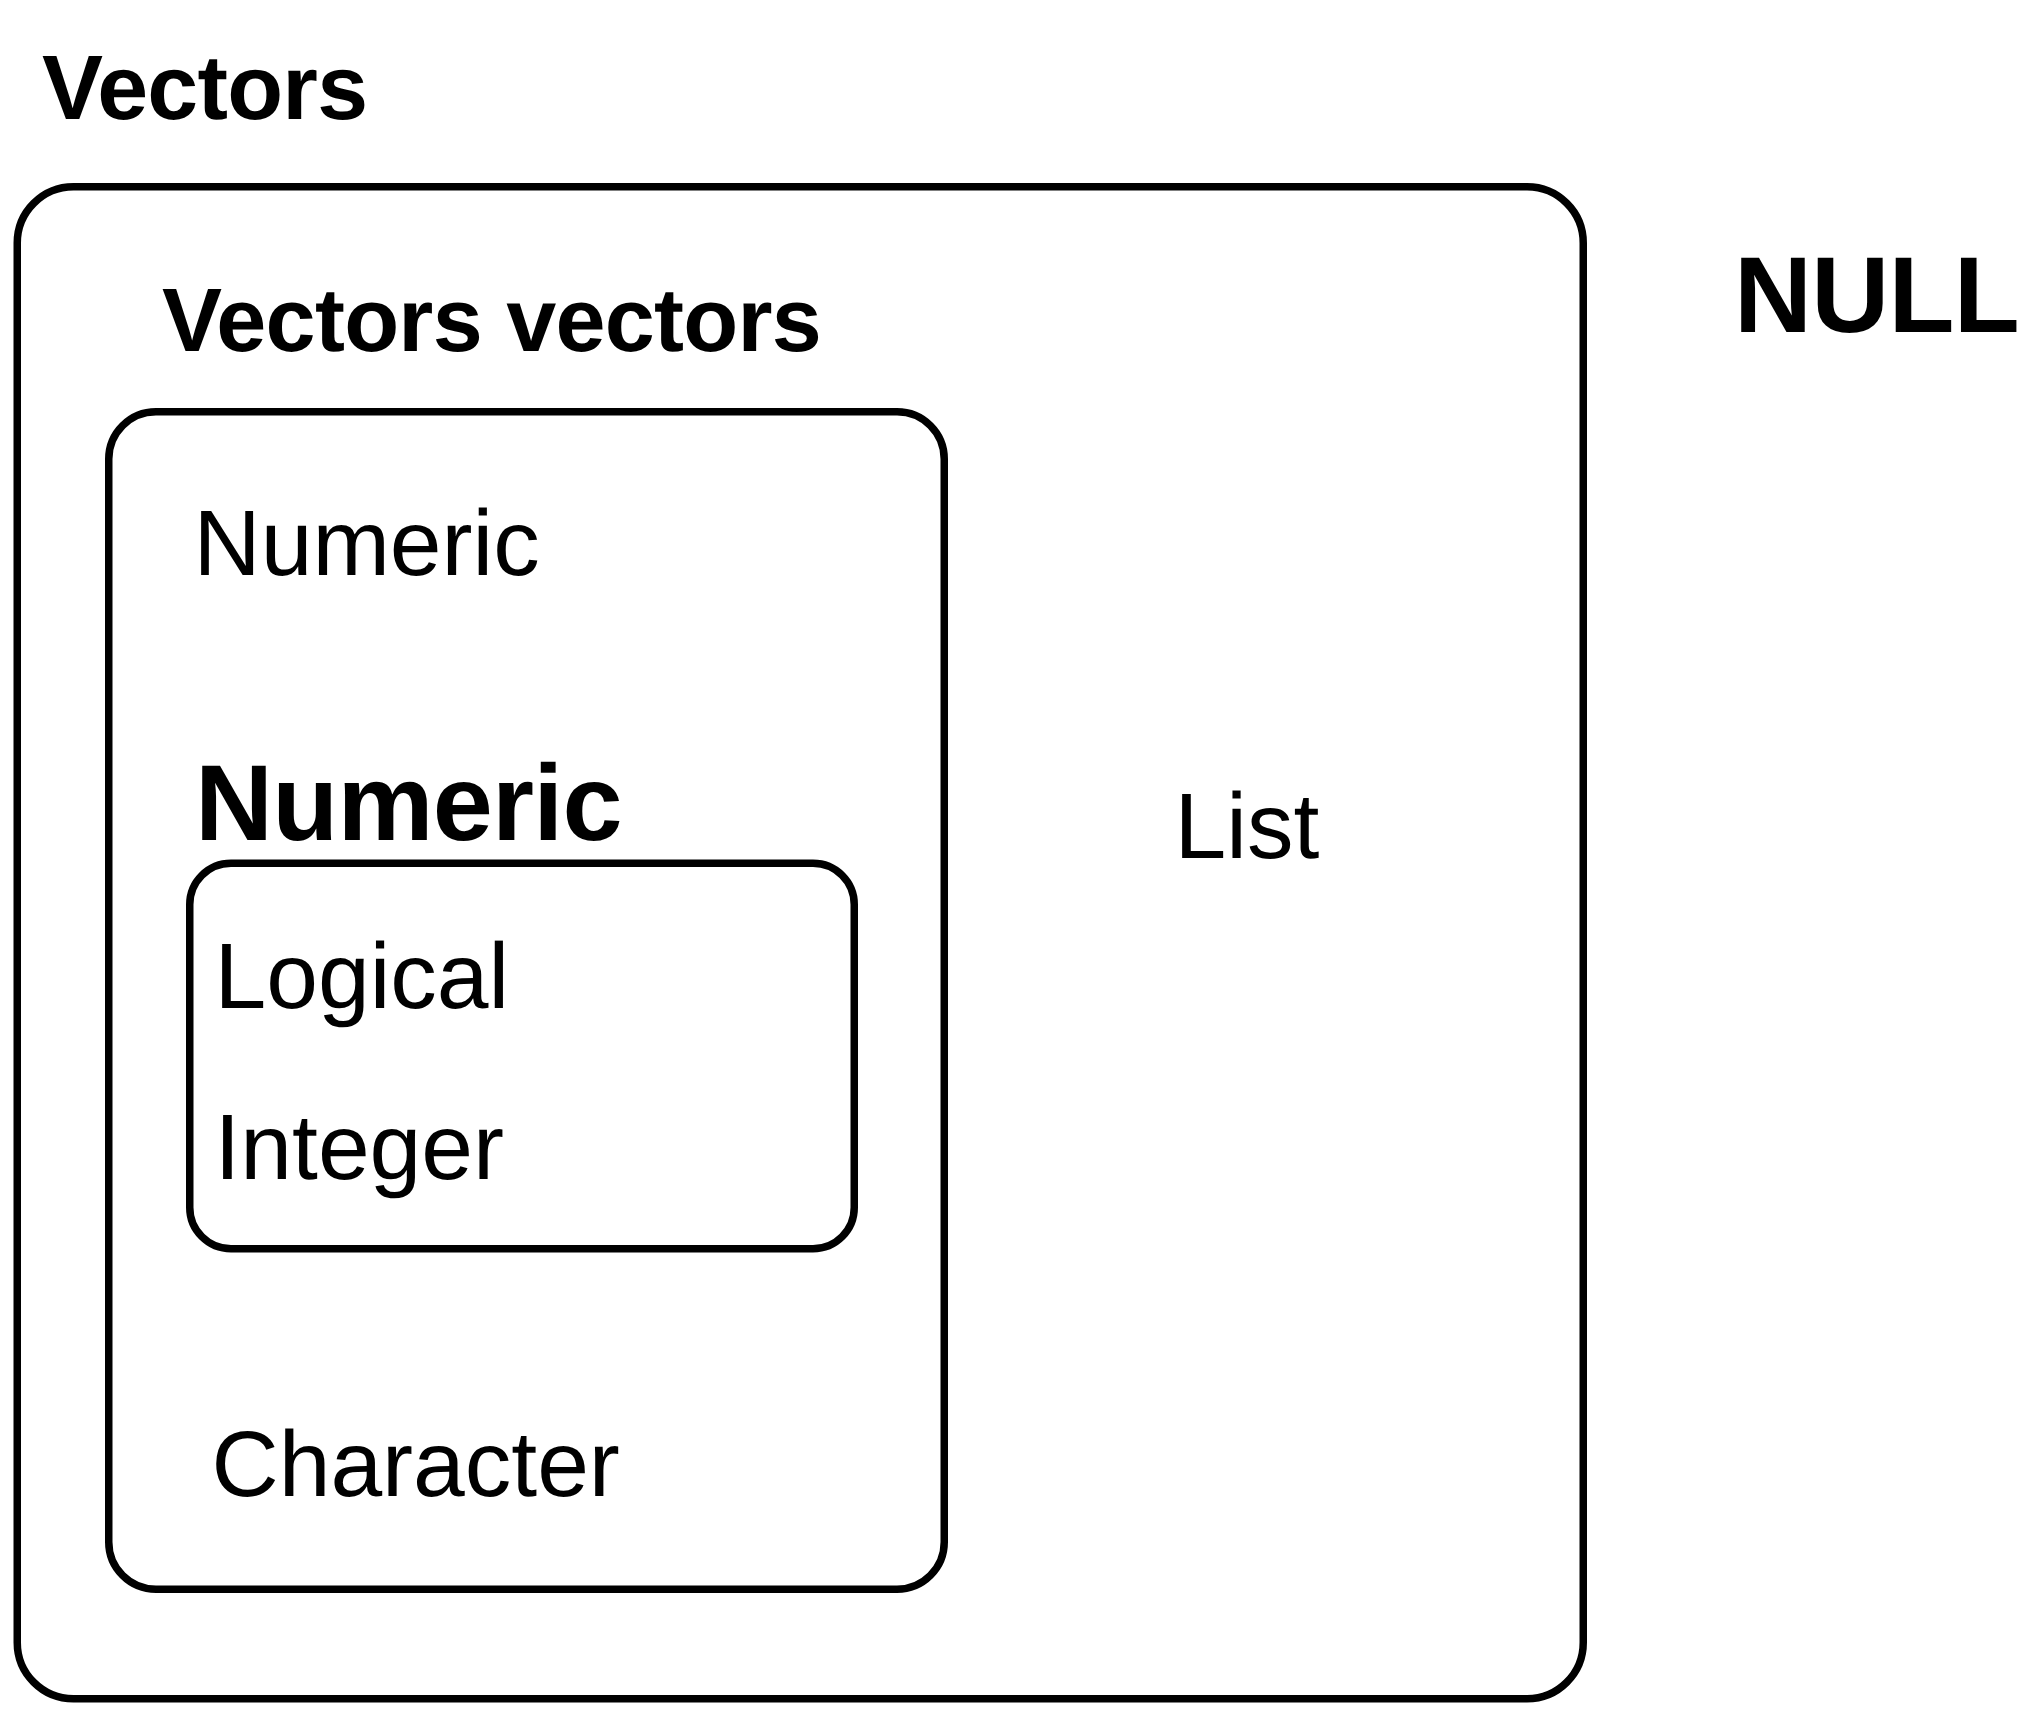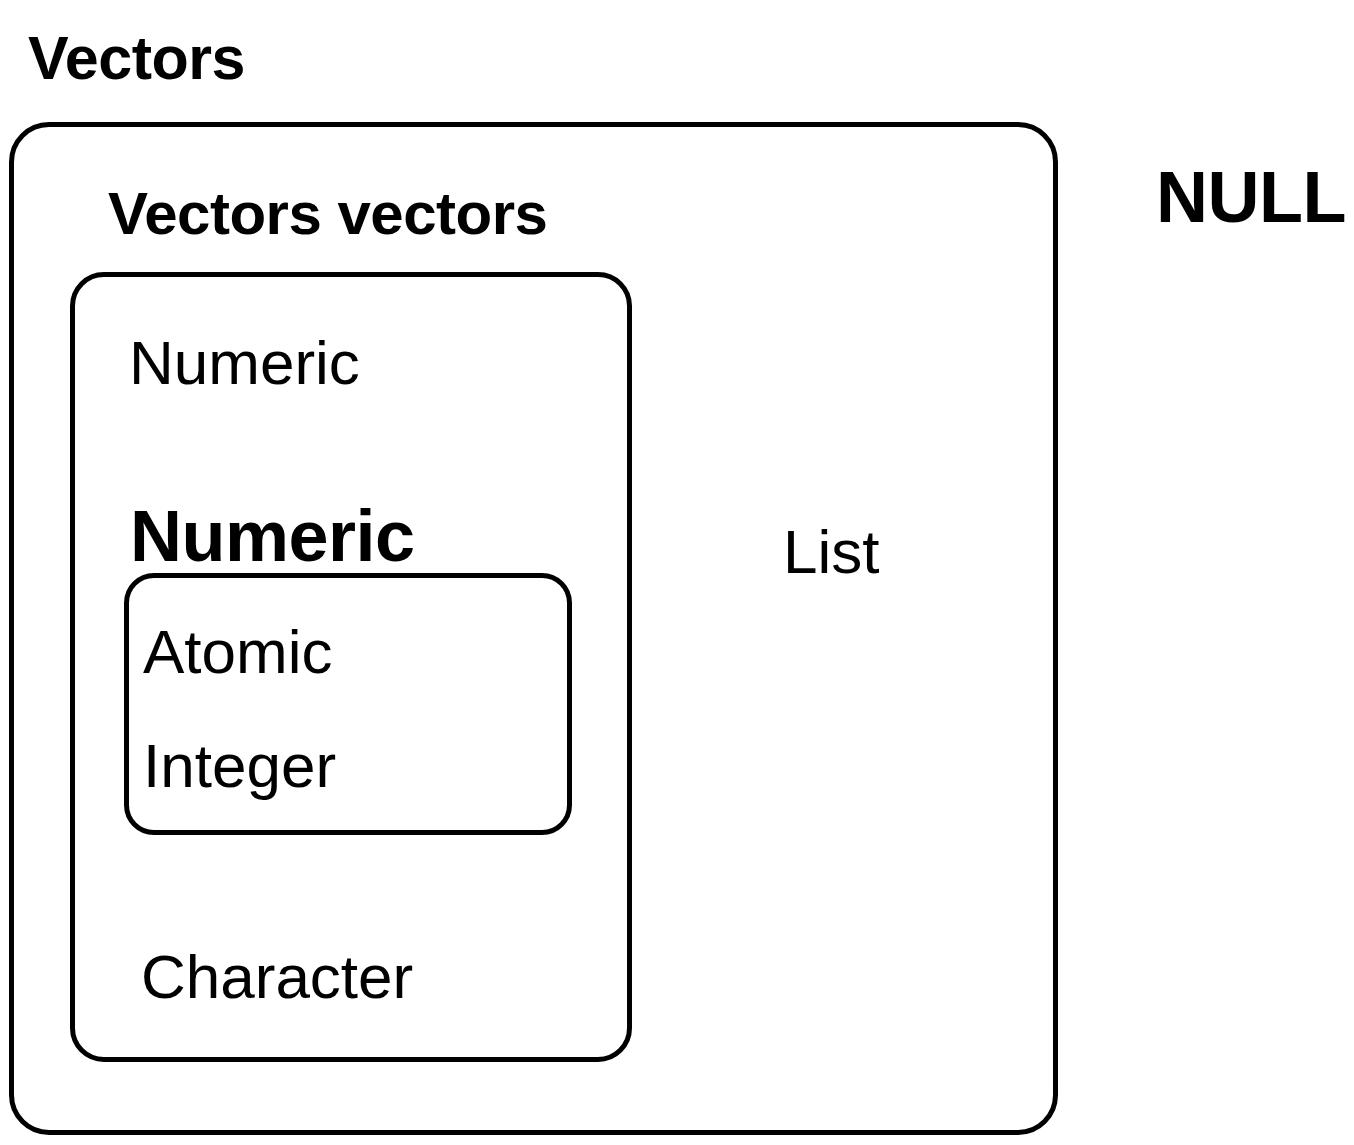--- a/index.html
+++ b/index.html
@@ -121,21 +121,21 @@
   <div class="label bold" id="label-atomic-vectors">Vectors vectors</div>
 
   <div class="box" id="atomic-box"></div>
 
   <div class="label regular" id="label-logical">Numeric</div>
 
   <div class="label bold" id="label-numeric">Numeric</div>
 
   <div class="box" id="numeric-box"></div>
 
-  <div class="label regular" id="label-integer">Atomic</div>
+  <div class="label regular" id="label-integer">Logical</div>
 
   <div class="label regular" id="label-double">Integer</div>
 
   <div class="label regular" id="label-character">Character</div>
 
   <div class="label regular" id="label-list">List</div>
 
   <div class="label bold" id="label-null">NULL</div>
 
 </div>

